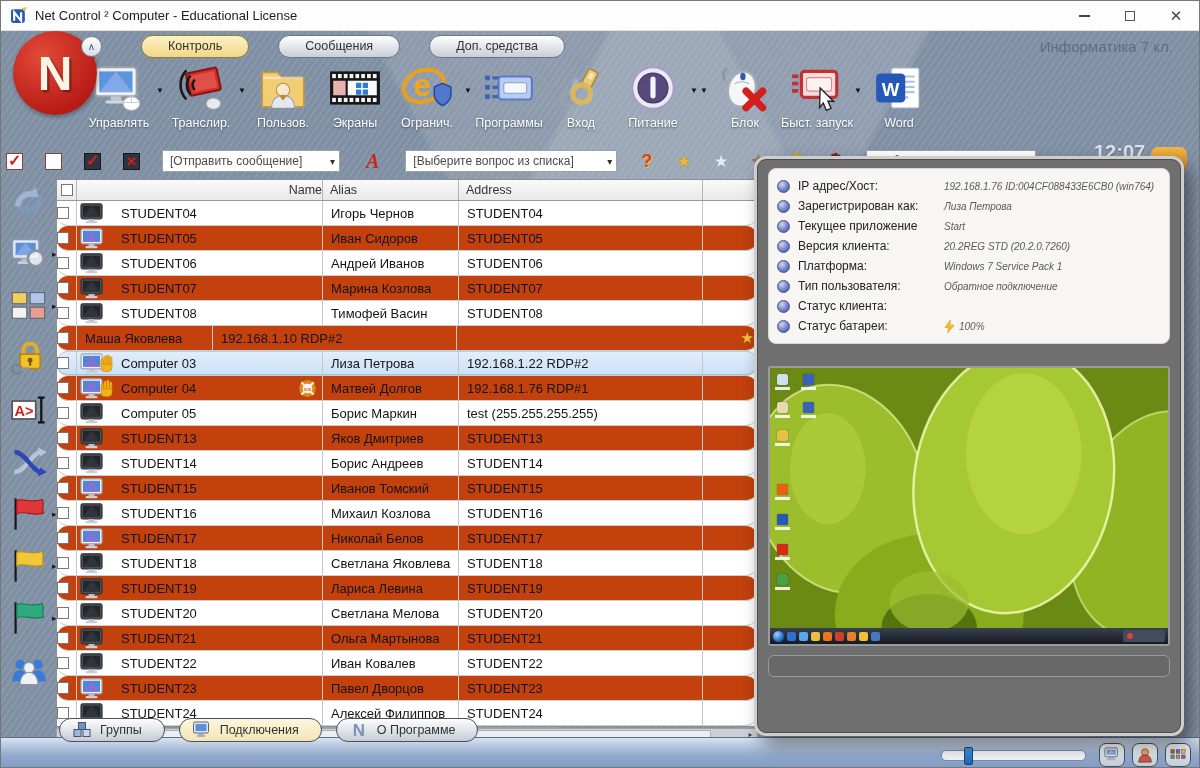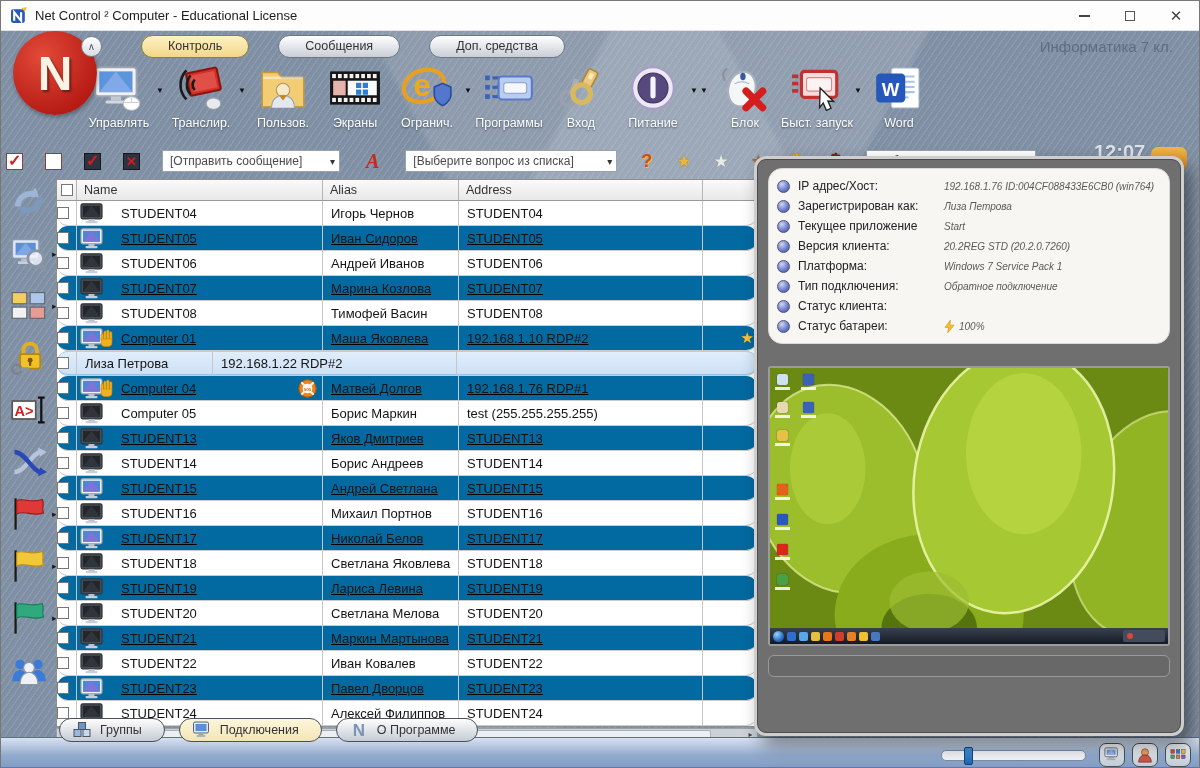--- a/index.html
+++ b/index.html
@@ -70,27 +70,27 @@
   .sidebar{position:absolute;left:0;top:152px;width:55px;display:flex;flex-direction:column;align-items:center;z-index:2;}
   .side-item{position:relative;width:38px;height:38px;margin-bottom:14px;cursor:default;}
   .side-item svg{width:100%;height:100%;}
   .side-arrow{position:absolute;right:-9px;top:14px;font-size:9px;color:#1a1a1a;}
 
   
   .grid{position:absolute;left:55px;top:148px;width:702px;background:#fff;border:1px solid #8f8f8f;z-index:2;}
   .grid-head{display:flex;height:21px;background:linear-gradient(#fafafa,#e8e8e8);border-bottom:1px solid #9a9a9a;}
   .gh{font-size:12.5px;color:#333;line-height:20px;padding-left:7px;border-right:1px solid #b5b5b5;}
   .col-gut{width:20px;flex:none;padding:0;display:grid;place-items:center;}
-  .col-name{width:246px;flex:none;}
+  .col-name{width:246px;flex:none;text-align:right;}
   .col-alias{width:136px;flex:none;}
   .col-addr{width:244px;flex:none;}
   .col-extra{flex:1;}
   .rowcb{width:12px;height:12px;border:1px solid #777;background:#fff;display:inline-block;}
   .trow{display:flex;height:25px;border-bottom:1px solid #cccccc;background:#fff;border-radius:11px;}
-  .trow.alt{background:#0369a1;text-decoration:underline;}
+  .trow.alt{background:#c2410c;}
   .trow.sel{background:linear-gradient(#e2eefb,#cbe1f7);box-shadow:inset 0 1px 0 #b0d0ec,inset 0 -1px 0 #9cc2e6;}
   .tc{border-right:1px solid #c6c6c6;display:flex;align-items:center;overflow:hidden;}
   .tc.col-extra{border-right:none;position:relative;}
   .c-name{position:relative;}
   .pcwrap{position:relative;width:44px;height:23px;flex:none;}
   .pcwrap .pc{position:absolute;left:3px;top:1px;width:26px;height:22px;}
   .pcwrap .hand{position:absolute;left:23px;top:2px;width:15px;height:18px;}
   .pcwrap svg{width:100%;height:100%;}
   .nm,.aliastxt,.addrtxt{font-size:13px;color:#141414;white-space:nowrap;}
   .aliastxt,.addrtxt{padding-left:8px;}
@@ -106,21 +106,21 @@
 
   
   .clock{position:absolute;left:1093px;top:110px;font-size:20px;font-weight:bold;color:#dde2e8;text-shadow:0 1px 1px rgba(60,70,90,.5);z-index:4;}
   .orange-blob{position:absolute;left:1150px;top:116px;width:36px;height:24px;border-radius:7px;background:linear-gradient(#f2b848,#d8861c);z-index:4;}
 
   
   .popup{position:absolute;left:753px;top:125px;width:430px;height:580px;background:#6f6f6f;border:3px solid #cecece;border-radius:12px;
     box-shadow:7px 9px 18px rgba(0,0,0,.45), inset 0 0 0 1px #4c4c4c;z-index:10;}
   .popup-title{margin:8px 11px 0;height:23px;line-height:23px;background:linear-gradient(#6a6a6a,#585858);border:1px solid #8f8f8f;border-radius:6px;
     text-align:center;color:#fff;font-size:14px;font-weight:bold;text-shadow:0 1px 1px rgba(0,0,0,.5);}
-  .popup-card{margin:9px 11px 0;background:#f7f6f3;border-radius:14px;padding:7px 8px;border:1px solid #d8d8d4;}
+  .popup-card{margin:9px 11px 0;background:#f7f6f3;border-radius:8px;padding:7px 8px;border:1px solid #d8d8d4;}
   .f-row{height:20px;display:flex;align-items:center;}
   .orb{width:13px;height:13px;border-radius:50%;flex:none;margin-right:8px;border:1px solid #4a5578;
     background:radial-gradient(circle at 35% 30%, #d0d6f0, #717fce 55%, #3c4da0);}
   .f-label{font-size:12px;color:#222;width:146px;flex:none;}
   .f-value{font-size:10px;font-style:italic;color:#5c5a52;white-space:nowrap;display:flex;align-items:center;gap:4px;}
   .f-value .bolt{width:11px;height:13px;display:inline-block;}
   .f-value svg{width:100%;height:100%;}
   .preview{position:relative;margin:22px 11px 0;width:402px;height:280px;border:2px solid #9b9b9b;border-radius:3px;background:#222;overflow:hidden;}
   .preview .wp{position:absolute;left:0;top:0;width:100%;height:264px;}
   .dicons{position:absolute;left:0;top:0;}
@@ -578,54 +578,54 @@
             </div>
             <div class="tc col-addr">
               <span class="addrtxt">STUDENT08</span>
             </div>
             <div class="tc col-extra"></div>
           </div>
           <div class="trow alt">
             <div class="tc col-gut">
               <span class="rowcb"></span>
             </div>
+            <div class="tc col-alias">
+              <span class="aliastxt">Маша Яковлева</span>
+            </div>
+            <div class="tc col-addr">
+              <span class="addrtxt">192.168.1.10 RDP#2</span>
+            </div>
+            <div class="tc col-extra">
+              <span class="rowstar">★</span>
+            </div>
+          </div>
+          <div class="trow sel">
+            <div class="tc col-gut">
+              <span class="rowcb"></span>
+            </div>
             <div class="tc col-name c-name">
               <span class="pcwrap">
                 <span class="pc"><svg viewBox="0 0 26 22">
                     <rect x="1" y="0.8" width="21" height="15" rx="1.8" fill="#eef1f5" stroke="#9aa4b0" stroke-width="1.2"></rect>
                     <rect x="3" y="2.8" width="17" height="11" fill="#4f86d8"></rect>
                     <path d="M3 13.8 L11.5 2.8 L20 13.8 Z" fill="#8a6fd8" opacity=".8"></path>
                     <rect x="8.5" y="16" width="6" height="2" fill="#b8bfc9"></rect>
                     <rect x="5.5" y="18" width="12" height="2.2" rx="1" fill="#c9cfd8"></rect>
                   </svg></span>
                 <span class="hand"><svg viewBox="0 0 14 17">
                     <g fill="#f2b21e" stroke="#c8880e" stroke-width=".6">
                       <rect x="0.8" y="4.5" width="2.3" height="6.5" rx="1.1"></rect>
                       <rect x="3.5" y="2" width="2.3" height="8.5" rx="1.1"></rect>
                       <rect x="6.2" y="1" width="2.3" height="9.5" rx="1.1"></rect>
                       <rect x="8.9" y="2.6" width="2.3" height="8.5" rx="1.1"></rect>
                       <path d="M0.9 9.5 h10.3 v3.5 a3.6 3.6 0 0 1 -3.6 3.6 h-3.1 a3.6 3.6 0 0 1 -3.6 -3.6 Z"></path>
                     </g>
                   </svg></span>
               </span>
-              <span class="nm">Computer 01</span>
-            </div>
-            <div class="tc col-alias">
-              <span class="aliastxt">Маша Яковлева</span>
-            </div>
-            <div class="tc col-addr">
-              <span class="addrtxt">192.168.1.10 RDP#2</span>
-            </div>
-            <div class="tc col-extra">
-              <span class="rowstar">★</span>
-            </div>
-          </div>
-          <div class="trow sel">
-            <div class="tc col-gut">
-              <span class="rowcb"></span>
+              <span class="nm">Computer 03</span>
             </div>
             <div class="tc col-alias">
               <span class="aliastxt">Лиза Петрова</span>
             </div>
             <div class="tc col-addr">
               <span class="addrtxt">192.168.1.22 RDP#2</span>
             </div>
             <div class="tc col-extra"></div>
           </div>
           <div class="trow alt">
@@ -751,21 +751,21 @@
                     <rect x="1" y="0.8" width="21" height="15" rx="1.8" fill="#eef1f5" stroke="#9aa4b0" stroke-width="1.2"></rect>
                     <rect x="3" y="2.8" width="17" height="11" fill="#4f86d8"></rect>
                     <path d="M3 13.8 L11.5 2.8 L20 13.8 Z" fill="#8a6fd8" opacity=".8"></path>
                     <rect x="8.5" y="16" width="6" height="2" fill="#b8bfc9"></rect>
                     <rect x="5.5" y="18" width="12" height="2.2" rx="1" fill="#c9cfd8"></rect>
                   </svg></span>
               </span>
               <span class="nm">STUDENT15</span>
             </div>
             <div class="tc col-alias">
-              <span class="aliastxt">Андрей Светлана</span>
+              <span class="aliastxt">Иванов Томский</span>
             </div>
             <div class="tc col-addr">
               <span class="addrtxt">STUDENT15</span>
             </div>
             <div class="tc col-extra"></div>
           </div>
           <div class="trow">
             <div class="tc col-gut">
               <span class="rowcb"></span>
             </div>
@@ -775,21 +775,21 @@
                     <rect x="1" y="0.8" width="21" height="15" rx="1.8" fill="#4a4f55" stroke="#2e3338" stroke-width="1.2"></rect>
                     <rect x="3" y="2.8" width="17" height="11" fill="#23272c"></rect>
                     <path d="M3 13.8 L11.5 2.8 L20 13.8 Z" fill="#32373d" opacity=".9"></path>
                     <rect x="8.5" y="16" width="6" height="2" fill="#b8bfc9"></rect>
                     <rect x="5.5" y="18" width="12" height="2.2" rx="1" fill="#c9cfd8"></rect>
                   </svg></span>
               </span>
               <span class="nm">STUDENT16</span>
             </div>
             <div class="tc col-alias">
-              <span class="aliastxt">Михаил Портнов</span>
+              <span class="aliastxt">Михаил Козлова</span>
             </div>
             <div class="tc col-addr">
               <span class="addrtxt">STUDENT16</span>
             </div>
             <div class="tc col-extra"></div>
           </div>
           <div class="trow alt">
             <div class="tc col-gut">
               <span class="rowcb"></span>
             </div>
@@ -895,21 +895,21 @@
                     <rect x="1" y="0.8" width="21" height="15" rx="1.8" fill="#4a4f55" stroke="#2e3338" stroke-width="1.2"></rect>
                     <rect x="3" y="2.8" width="17" height="11" fill="#23272c"></rect>
                     <path d="M3 13.8 L11.5 2.8 L20 13.8 Z" fill="#32373d" opacity=".9"></path>
                     <rect x="8.5" y="16" width="6" height="2" fill="#b8bfc9"></rect>
                     <rect x="5.5" y="18" width="12" height="2.2" rx="1" fill="#c9cfd8"></rect>
                   </svg></span>
               </span>
               <span class="nm">STUDENT21</span>
             </div>
             <div class="tc col-alias">
-              <span class="aliastxt">Маркин Мартынова</span>
+              <span class="aliastxt">Ольга Мартынова</span>
             </div>
             <div class="tc col-addr">
               <span class="addrtxt">STUDENT21</span>
             </div>
             <div class="tc col-extra"></div>
           </div>
           <div class="trow">
             <div class="tc col-gut">
               <span class="rowcb"></span>
             </div>
@@ -1025,21 +1025,21 @@
           </div>
           <div class="f-row">
             <span class="orb"></span>
             <span class="f-label">Платформа:</span>
             <span class="f-value">
               <span>Windows 7 Service Pack 1</span>
             </span>
           </div>
           <div class="f-row">
             <span class="orb"></span>
-            <span class="f-label">Тип подключения:</span>
+            <span class="f-label">Тип пользователя:</span>
             <span class="f-value">
               <span>Обратное подключение</span>
             </span>
           </div>
           <div class="f-row">
             <span class="orb"></span>
             <span class="f-label">Статус клиента:</span>
             <span class="f-value">
               <span></span>
             </span>

